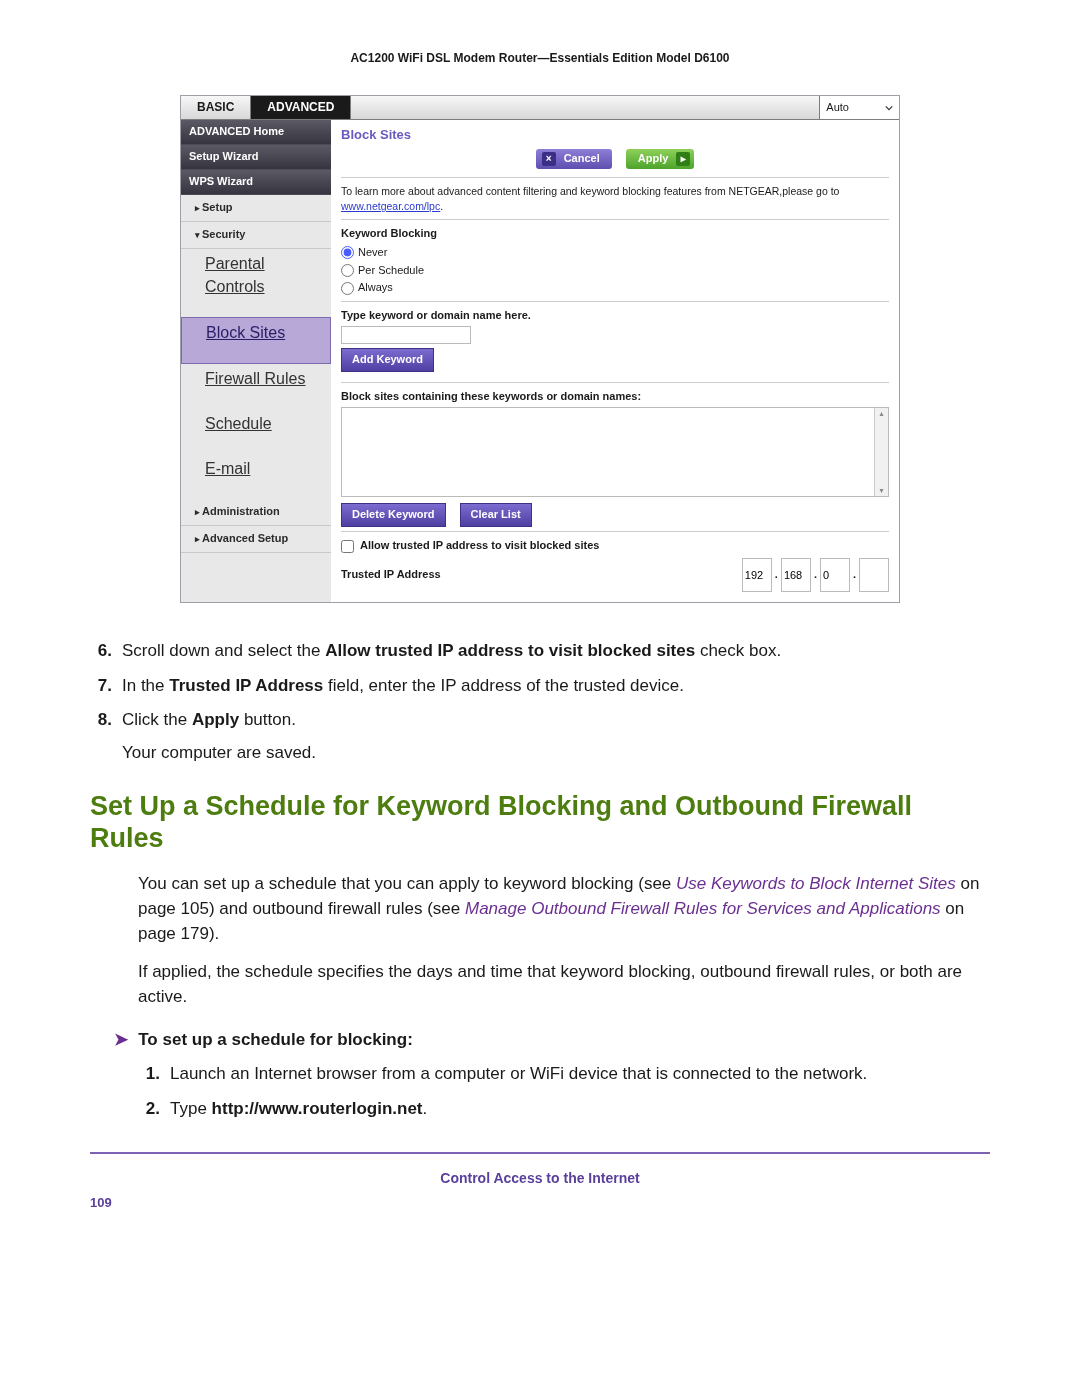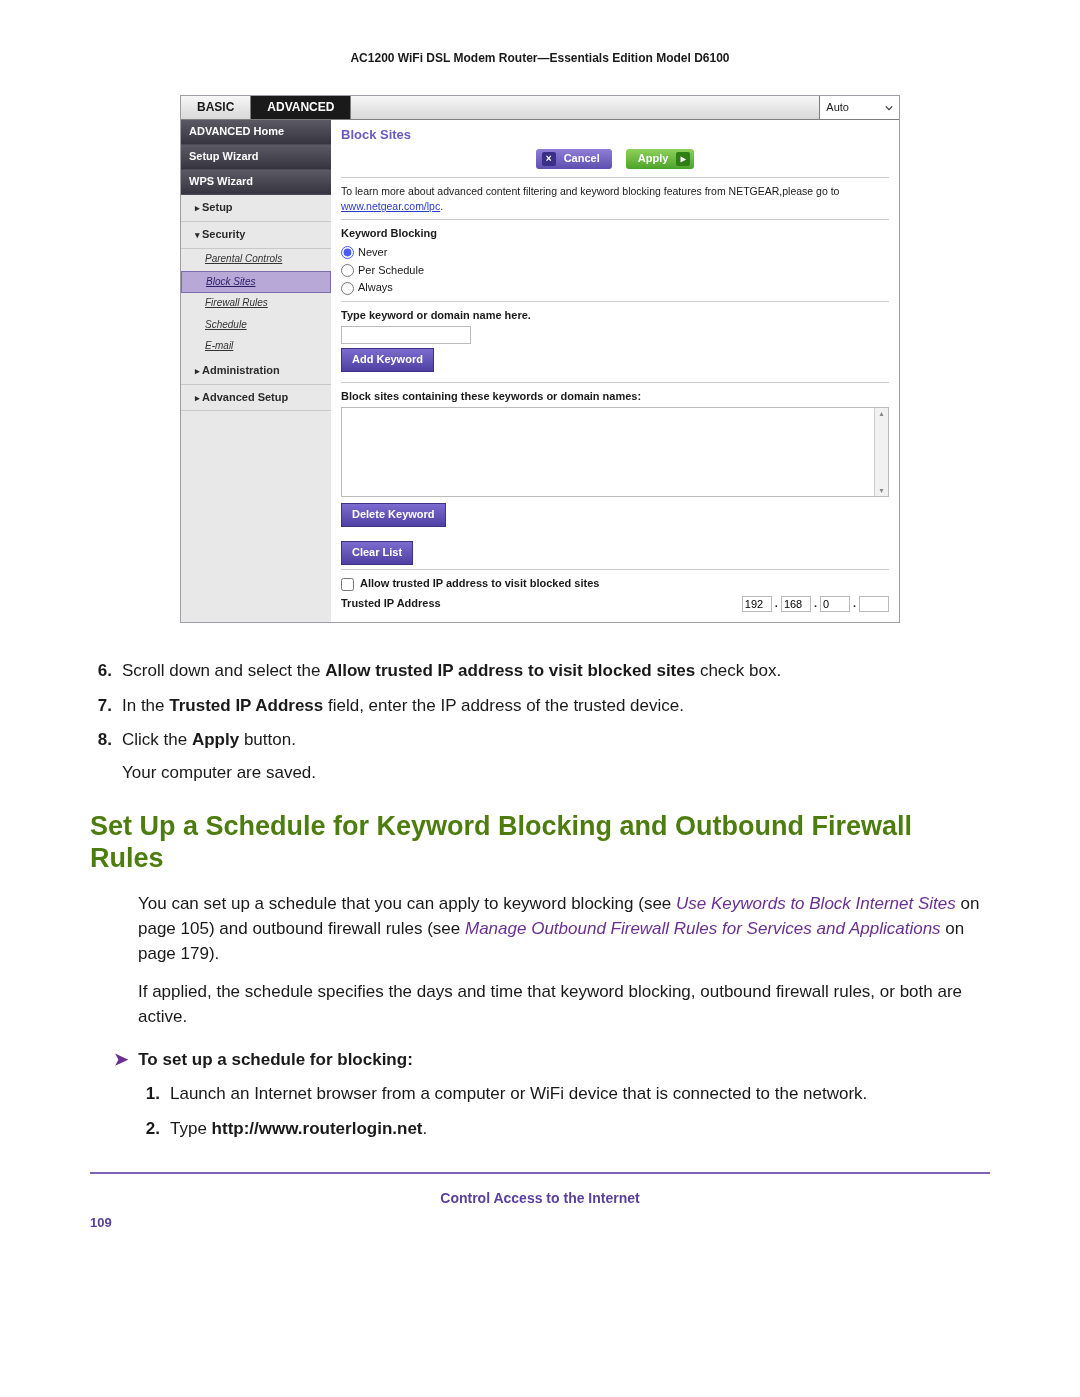--- a/index.html
+++ b/index.html
@@ -21,22 +21,22 @@
   .lang svg { width:8px; height:8px; }
 
   .shot-body { display:flex; }
   .sidebar { width:150px; background:#e8e8e8; }
   .side-item { background: linear-gradient(#5a5964,#35343f); color:#fff; font-weight:bold;
                font-size:11px; padding:4px 8px; border-bottom:1px solid #4b4b55; }
   .side-section { font-weight:bold; font-size:11px; padding:5px 8px 5px 14px;
                   border-bottom:1px solid #c8c8c8; color:#2b2b2b; }
   .side-section::before { content:"▸ "; font-size:9px; }
   .side-section.open::before { content:"▾ "; }
-  .side-link { font-size:10px; padding:3px 8px 3px 24px; text-decoration:underline;
-               color:#333; border-bottom:1px solid transparent;font-style:italic; }
+  .side-link { font-size:16px; padding:3px 8px 18px 24px; text-decoration:underline;
+               color:#333; border-bottom:1px solid transparent; }
   .side-link.sel { background:#b7a8d8; border:1px solid #7d6bb0; color:#2a1d66; }
 
   .content { flex:1; padding:6px 10px 10px 10px; }
   .panel-title { color:#6a5bbf; font-weight:bold; font-size:13px; margin-bottom:4px; }
   .btnrow { display:flex; justify-content:center; gap:14px; margin-bottom:8px; }
   .pill { display:flex; align-items:center; height:20px; border-radius:3px; font-size:11px;
           font-weight:bold; color:#fff; padding:0 12px; gap:8px; }
   .pill.cancel { background: linear-gradient(#8f7ed6,#5e4fb0); }
   .pill.apply  { background: linear-gradient(#8ed15a,#4ca32b); padding-right:4px; }
   .pill .x { background:#3a2e86; width:14px; height:14px; display:flex; align-items:center;
@@ -55,21 +55,21 @@
   .txt-in { border:1px solid #bbb; height:18px; width:130px; padding:1px 4px; font-size:11px; }
   .listbox { border:1px solid #bbb; height:90px; width:100%; position:relative; margin-bottom:6px; }
   .listbox .sb { position:absolute; right:0; top:0; width:14px; height:100%;
                  border-left:1px solid #ccc; background:#f1f1f1; display:flex;
                  flex-direction:column; justify-content:space-between; align-items:center;
                  font-size:8px; color:#888; }
   .ck-row { display:flex; align-items:center; gap:6px; font-size:11px; font-weight:bold;
             margin:4px 0; }
   .ip-row { display:flex; align-items:center; gap:2px; font-size:11px; font-weight:bold; }
   .ip-row .lbl { flex:1; }
-  .ip-row input { width:30px; height:16px; border:1px solid #bbb; font-size:11px;
+  .ip-row input { width:30px; height:34px; border:1px solid #bbb; font-size:11px;
                   text-align:left; padding:0 2px; }
   .ip-row .dot { padding:0 1px; }
 
   
   ol.steps { list-style:none; padding-left:0; margin-bottom:24px; }
   ol.steps > li { display:flex; margin-bottom:10px; }
   ol.steps > li > .n { width:32px; flex:none; font-weight:bold; text-align:right;
                        padding-right:10px; }
   ol.steps > li > .t { flex:1; }
   ol.steps .follow { margin-top:8px; }
@@ -153,21 +153,21 @@
         <input class="txt-in" style="">
         <div class="btn-sm">Add Keyword</div>
         <hr class="hr">
         <span class="label-b">Block sites containing these keywords or domain names:</span>
         <div class="listbox">
           <div class="sb">
               <span>▴</span>
               <span>▾</span>
             </div>
         </div>
-        <div style="display:flex; gap:14px;flex-direction:column;">
+        <div style="display:flex; gap:14px;">
           <div class="btn-sm" style="margin:0">Delete Keyword</div>
           <div class="btn-sm" style="margin:0">Clear List</div>
         </div>
         <hr class="hr">
         <label class="ck-row">
           <input type="checkbox" style="">
             <span>Allow trusted IP address to visit blocked sites</span>
         </label>
         <div class="ip-row">
           <span class="lbl">Trusted IP Address</span>

